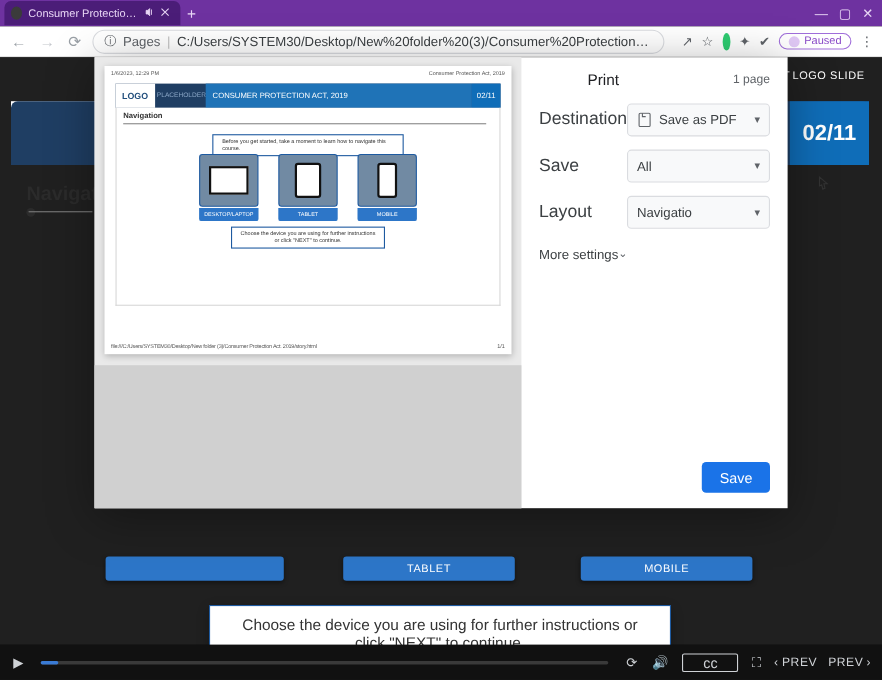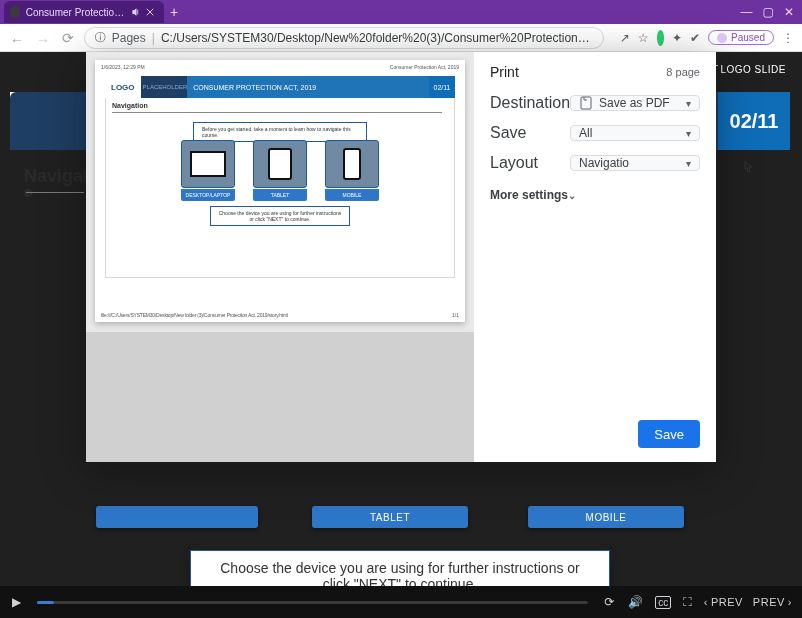--- a/index.html
+++ b/index.html
@@ -82,30 +82,30 @@
   .mtab{width:24px;height:32px;border-radius:3px;}
   .mmob{width:18px;height:32px;border-radius:3px;}
   .mdev-lab{height:12px;background:#2d76c8;color:#fff;font-size:5px;display:flex;align-items:center;justify-content:center;margin-top:1px;border-radius:0 0 2px 2px;}
   .mini-prompt{position:absolute;top:108px;left:50%;transform:translateX(-50%);border:1px solid #1e5aa0;font-size:5px;color:#333;padding:3px 6px;text-align:center;width:140px;background:#fff;}
 
   
   .preview-rest{flex:0 0 130px;background:#d0d0d0;}
 
   
   .settings { flex:1; padding:12px 16px 8px 16px; position:relative; font-size:12px; color:#3c4043;}
-  .settings-top{display:flex;justify-content:space-between;align-items:center;margin-bottom:14px;}
+  .settings-top{display:flex;justify-content:space-between;align-items:center;margin-bottom:14px;margin-left:44px;}
   .settings-top h3{font-size:14px;font-weight:500;color:#202124;}
   .settings-top .pagecount{font-size:11px;color:#5f6368;}
   .srow{display:flex;align-items:center;margin:12px 0;}
   .srow label{width:80px;font-size:16px;color:#3c4043;}
-  .srow .select{flex:1;height:16px;border:1px solid #dadce0;border-radius:4px;display:flex;align-items:center;padding:0 8px;justify-content:space-between;font-size:12px;color:#3c4043;background:#f8f9fa;}
+  .srow .select{flex:1;height:30px;border:1px solid #dadce0;border-radius:4px;display:flex;align-items:center;padding:0 8px;justify-content:space-between;font-size:12px;color:#3c4043;background:#f8f9fa;}
   .srow .select .caret{color:#5f6368;font-size:10px;}
   .pdf-ico{width:14px;height:14px;display:inline-block;margin-right:6px;}
   .pdf-ico svg{width:14px;height:14px;}
-  .more{display:flex;justify-content:flex-start;align-items:center;margin-top:2px;font-size:12px;color:#3c4043;padding:4px 0;font-weight:bold;}
+  .more{display:flex;justify-content:flex-start;align-items:center;margin-top:2px;font-size:12px;color:#3c4043;padding:4px 0;}
   .dialog-actions{position:absolute;right:16px;bottom:14px;display:flex;gap:8px;}
   .btn{height:28px;padding:0 16px;border-radius:4px;font-size:13px;display:flex;align-items:center;justify-content:center;cursor:pointer;}
   .btn-primary{background:#1a73e8;color:#fff;}
   .btn-secondary{background:#fff;border:1px solid #dadce0;color:#1a73e8;}
 
   .cursor { position:absolute; font-size:14px; color:#222;}
 
   .chev{font-size:10px;color:#5f6368;}
 </style>
 </head>
@@ -192,21 +192,21 @@
   </span>
 </div>
 
 <div class="player">
   <span class="player-ico">▶</span>
   <div class="progress">
       <div class="fill"></div>
     </div>
   <span class="player-ico">⟳</span>
   <span class="player-ico">🔊</span>
-  <span class="player-ico" style="border:1px solid #cfd2d6;border-radius:2px;font-size:10px;padding:0 2px;">cc</span>
+  <span class="player-ico" style="border:1px solid #cfd2d6;border-radius:2px;font-size:13px;padding:0 18px;">cc</span>
   <span class="player-ico">⛶</span>
   <span class="navbtn">
       <span>‹</span>
       <span>PREV</span>
     </span>
   <span class="navbtn">
       <span>PREV</span>
       <span>›</span>
     </span>
 </div>
@@ -260,21 +260,21 @@
           </div>
         </div>
       </div>
     </div>
     <div class="preview-rest"></div>
   </div>
 
   <div class="settings">
     <div class="settings-top">
       <h3>Print</h3>
-      <span class="pagecount">8 page</span>
+      <span class="pagecount">1 page</span>
     </div>
     <div class="srow">
       <label>Destination</label>
       <div class="select">
         <span style="display:flex;align-items:center">
           <span class="pdf-ico"><svg viewBox="0 0 14 14">
                 <rect x="2" y="1" width="10" height="12" rx="1" fill="none" stroke="#5f6368"></rect>
                 <path d="M5 1v3h3" fill="none" stroke="#5f6368"></path>
               </svg></span>
           <span>Save as PDF</span>

